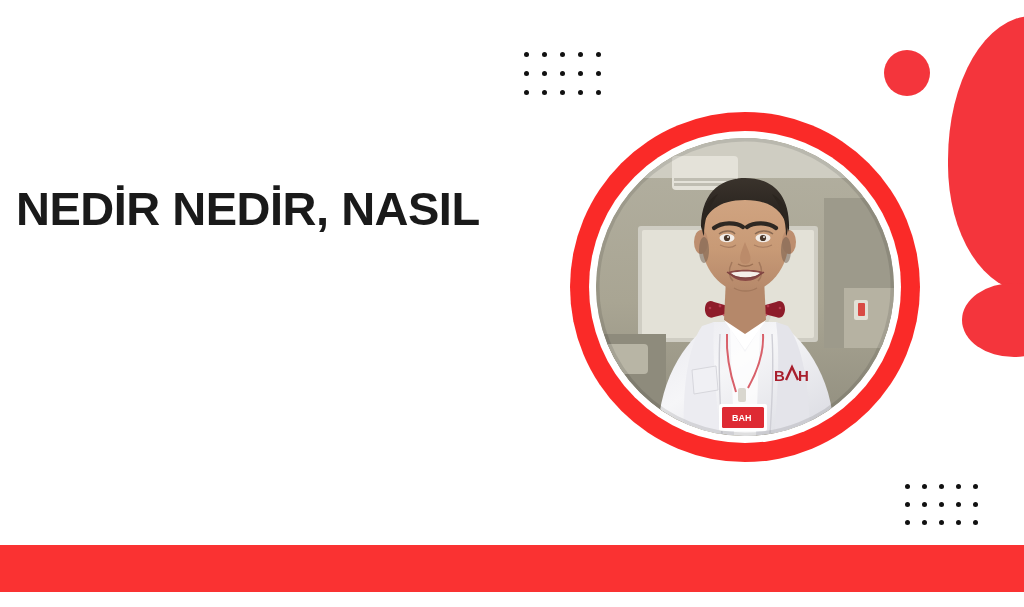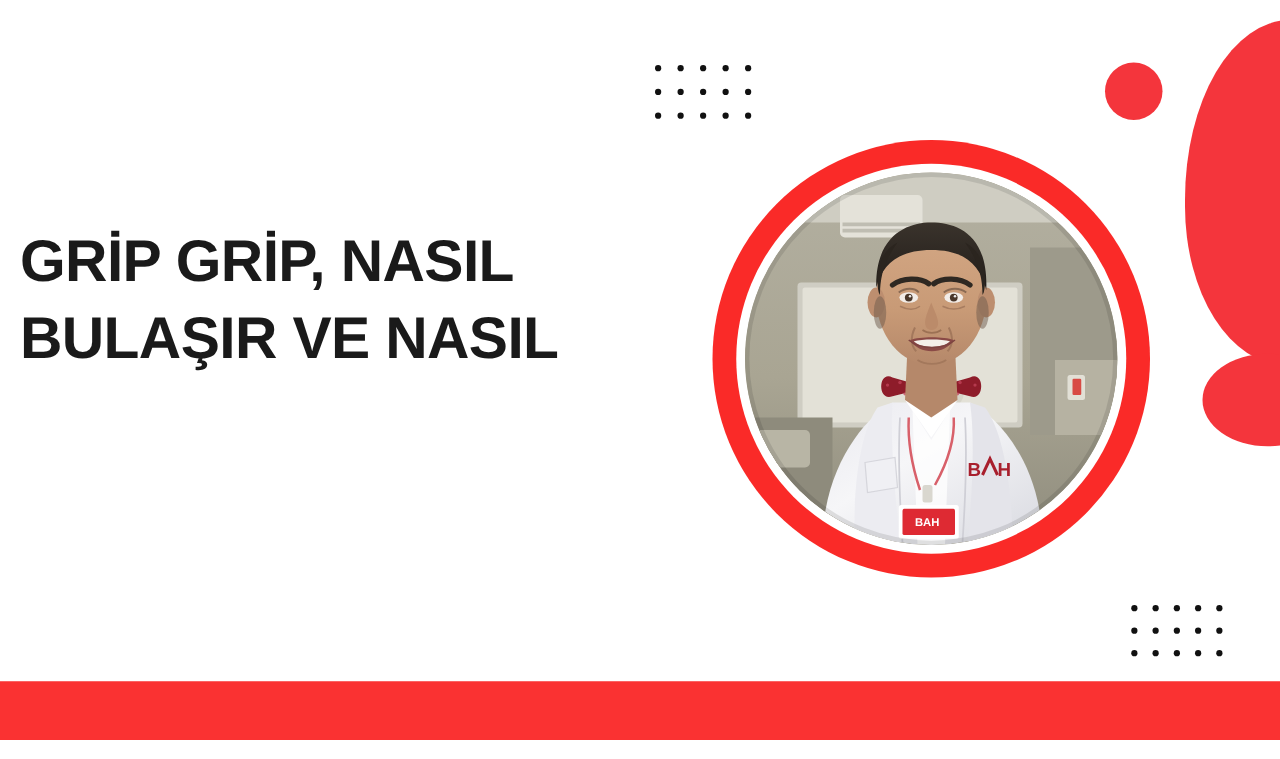--- a/index.html
+++ b/index.html
@@ -130,22 +130,21 @@
     height: 47px;
     background: #FA3232;
   }
 </style>
 </head>
 <body>
 
 <div id="canvas">
 
   <div id="headline">
-    <div class="line">GRİP GRİP, NASIL</div>
-    <div class="line">BULAŞIR VE NASIL</div>
+    <div class="line">NEDİR NEDİR, NASIL</div>
   </div>
 
   <div class="dot-grid" id="dot-grid-top">
     <span class="dot"></span>
     <span class="dot"></span>
     <span class="dot"></span>
     <span class="dot"></span>
     <span class="dot"></span>
     <span class="dot"></span>
     <span class="dot"></span>

